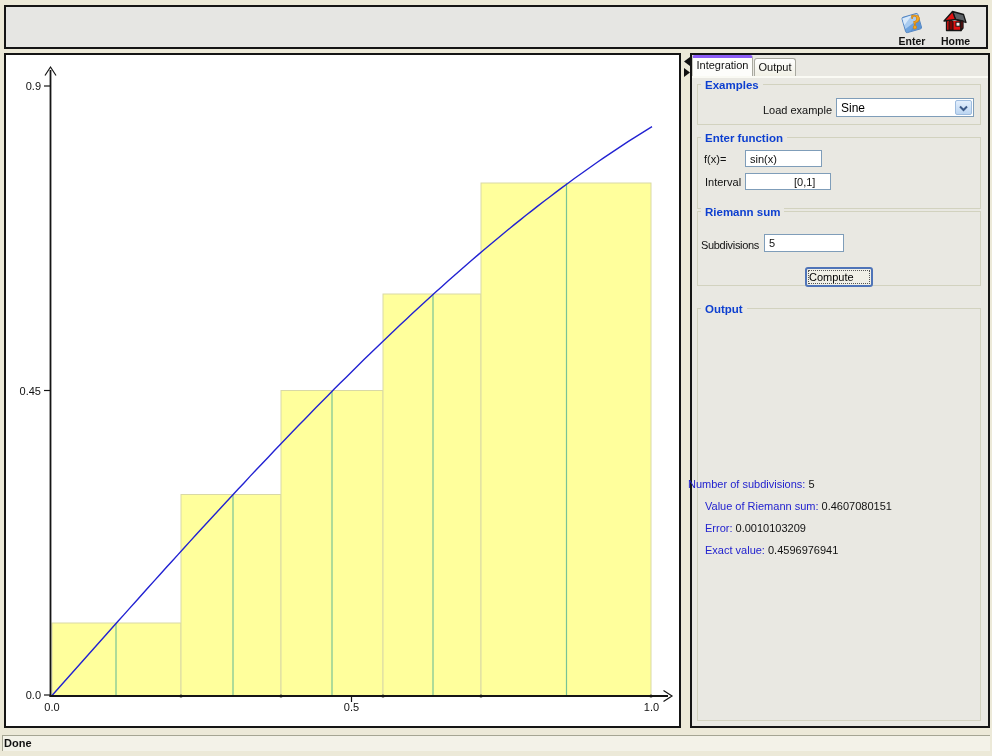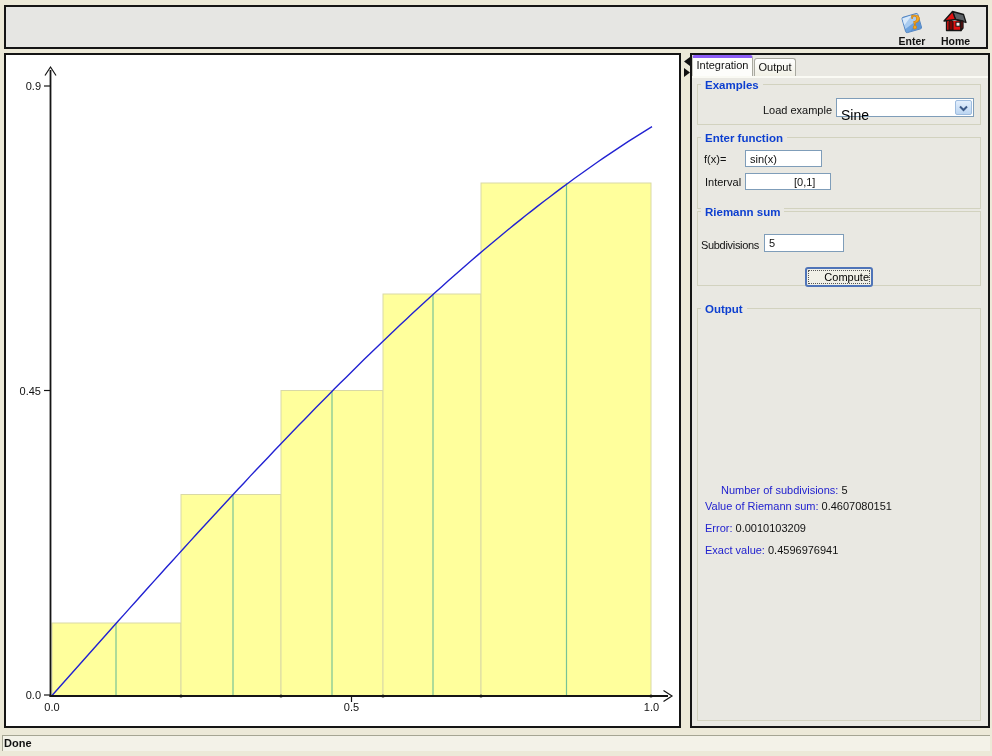--- a/index.html
+++ b/index.html
@@ -103,21 +103,21 @@
 <div id="rightpane" class="abs"></div>
 <div id="tab1" class="abs">Integration</div>
 <div id="tab2" class="abs">Output</div>
 <div class="tabline abs"></div>
 
 <div class="group abs" style="left:697px; top:84px; width:284px; height:41px;">
   <span class="gtitle">Examples</span>
 </div>
 <div class="lbl abs" style="left:750px; top:104px; width:82px; text-align:right;">Load example</div>
 <div class="abs" style="left:836px; top:98px; width:138px; height:19px; border:1px solid #7f9db9; background:#fff;">
-  <span style="font-size:14px; position:absolute; left:4px; top:8px;">Sine</span>
+  <span style="font-size:12px; position:absolute; left:4px; top:2px;">Sine</span>
   <div style="position:absolute; right:1px; top:1px; width:17px; height:15px; border:1px solid #9ebcdf; border-radius:2px; background:linear-gradient(#e3effd,#bcd5f1);">
     <svg width="15" height="13" viewBox="0 0 15 13">
         <path d="M4 4.5 L7.5 8 L11 4.5" fill="none" stroke="#3c5a88" stroke-width="2"></path>
       </svg>
   </div>
 </div>
 
 <div class="group abs" style="left:697px; top:137px; width:284px; height:72px;">
   <span class="gtitle">Enter function</span>
 </div>
@@ -125,25 +125,25 @@
 <div class="field abs" style="left:745px; top:150px; width:77px; height:17px;">sin(x)</div>
 <div class="lbl abs" style="left:705px; top:176px;">Interval</div>
 <div class="field abs" style="left:745px; top:173px; width:86px; height:17px;padding-left:48px;">[0,1]</div>
 
 <div class="group abs" style="left:697px; top:211px; width:284px; height:75px;">
   <span class="gtitle">Riemann sum</span>
 </div>
 <div class="lbl abs" style="left:700px; top:239px; width:60px; text-align:center; letter-spacing:-0.3px;">Subdivisions</div>
 <div class="field abs" style="left:764px; top:234px; width:80px; height:18px;">5</div>
 <div class="abs" style="left:805px; top:267px; width:68px; height:20px; border:2px solid #4f74b8; border-radius:3px; background:#f1f0e7;">
-  <div style="position:absolute; inset:1px; border:1px dotted #555; font-size:11px; text-align:right; line-height:13px;">Compute</div>
+  <div style="position:absolute; inset:1px; border:1px dotted #555; font-size:11px; text-align:left; line-height:13px;">Compute</div>
 </div>
 
 <div class="group abs" style="left:697px; top:308px; width:284px; height:413px;">
   <span class="gtitle">Output</span>
 </div>
-<div class="outline abs" style="left:721px; top:478px;margin-top:6px;">Number of subdivisions: <span style="color:#111">5</span></div>
+<div class="outline abs" style="left:688px; top:478px;">Number of subdivisions: <span style="color:#111">5</span></div>
 <div class="outline abs" style="left:705px; top:500px;">Value of Riemann sum: <span style="color:#111">0.4607080151</span></div>
 <div class="outline abs" style="left:705px; top:522px;">Error: <span style="color:#111">0.0010103209</span></div>
 <div class="outline abs" style="left:705px; top:544px;">Exact value: <span style="color:#111">0.4596976941</span></div>
 
 <div id="statusbar" class="abs"></div>
 <div id="done" class="abs">Done</div>
 
 </body></html>

